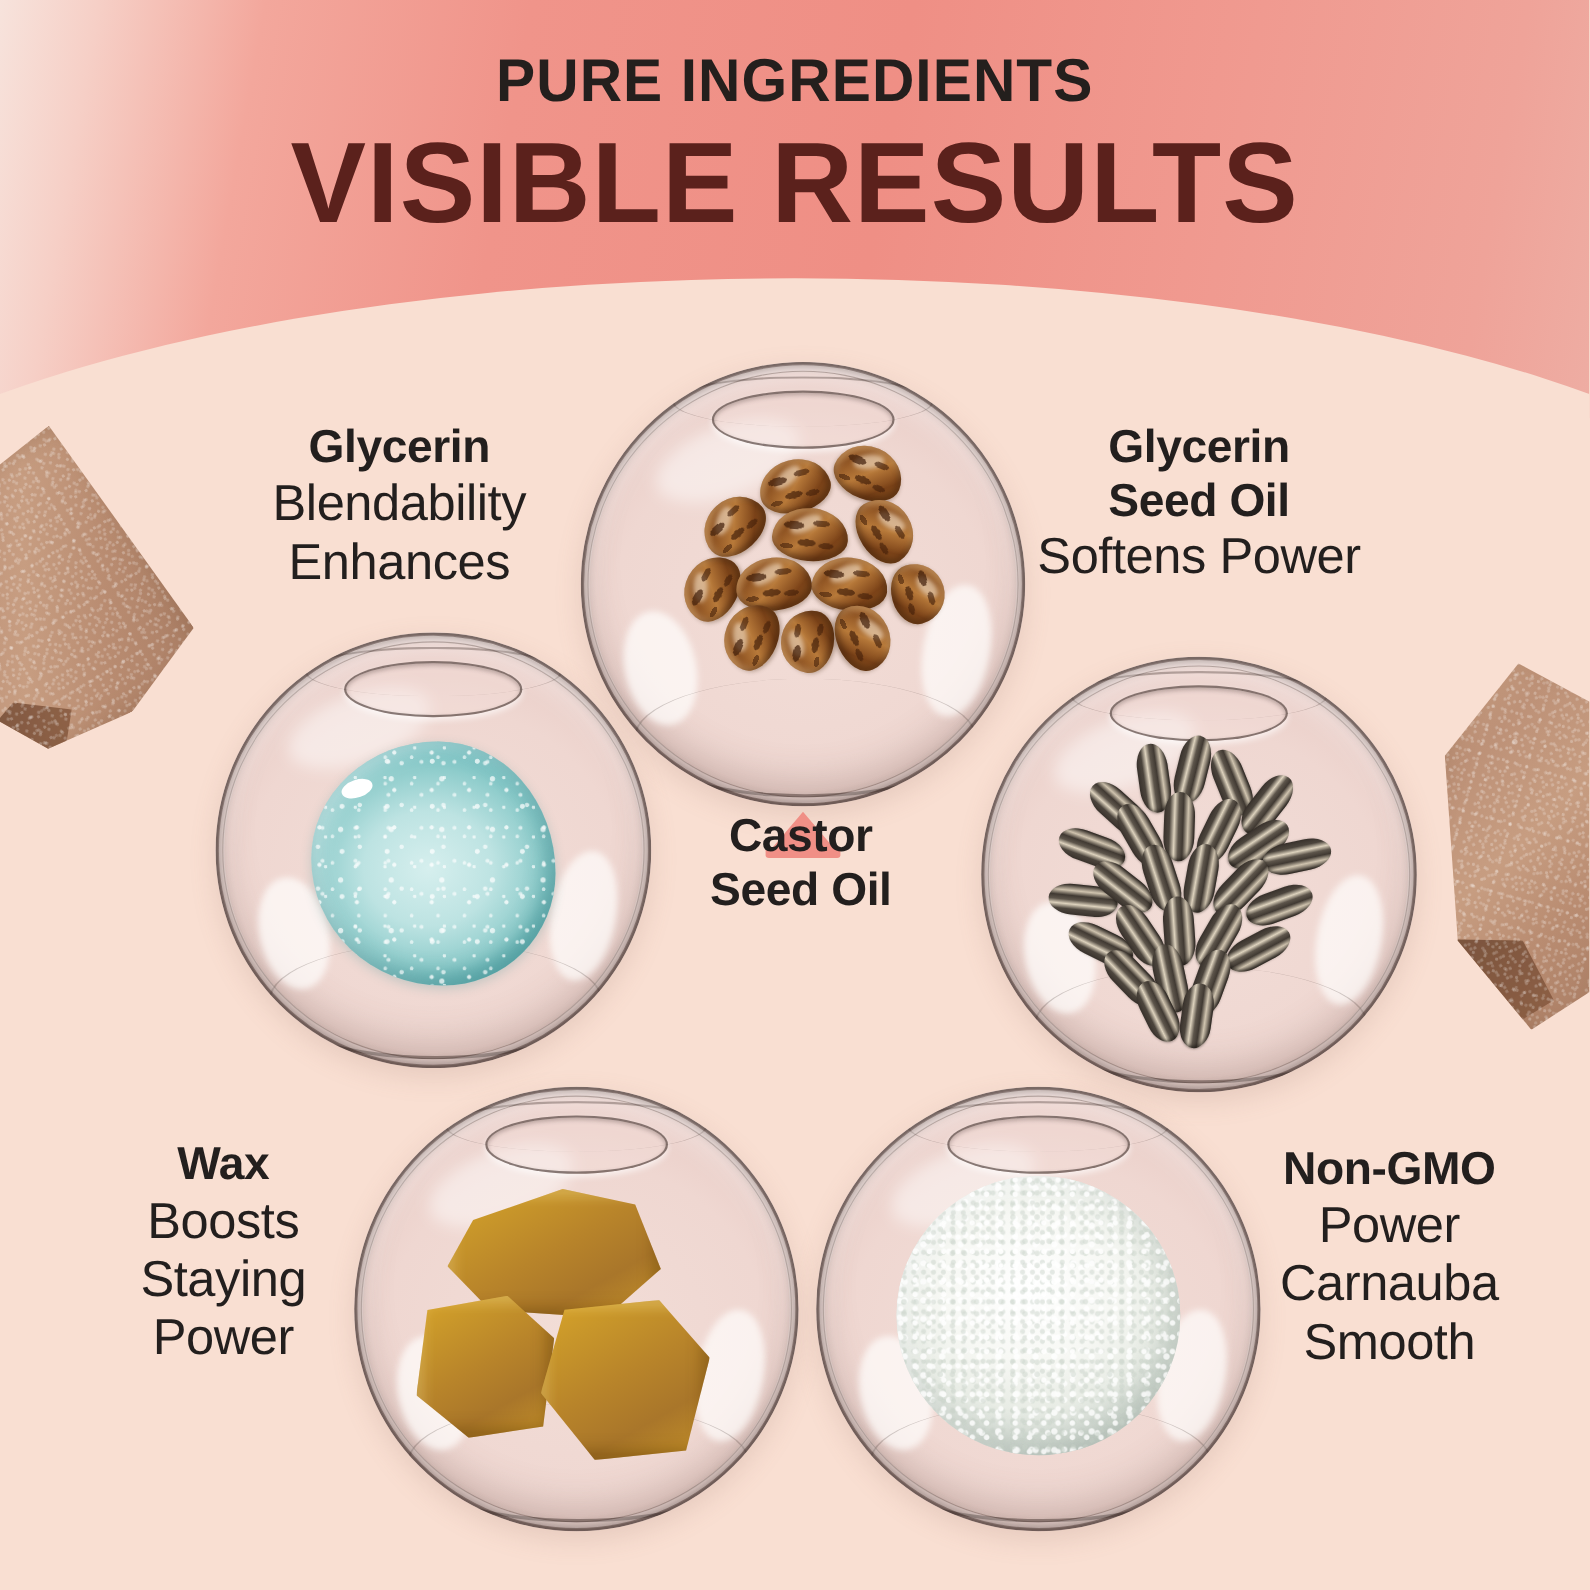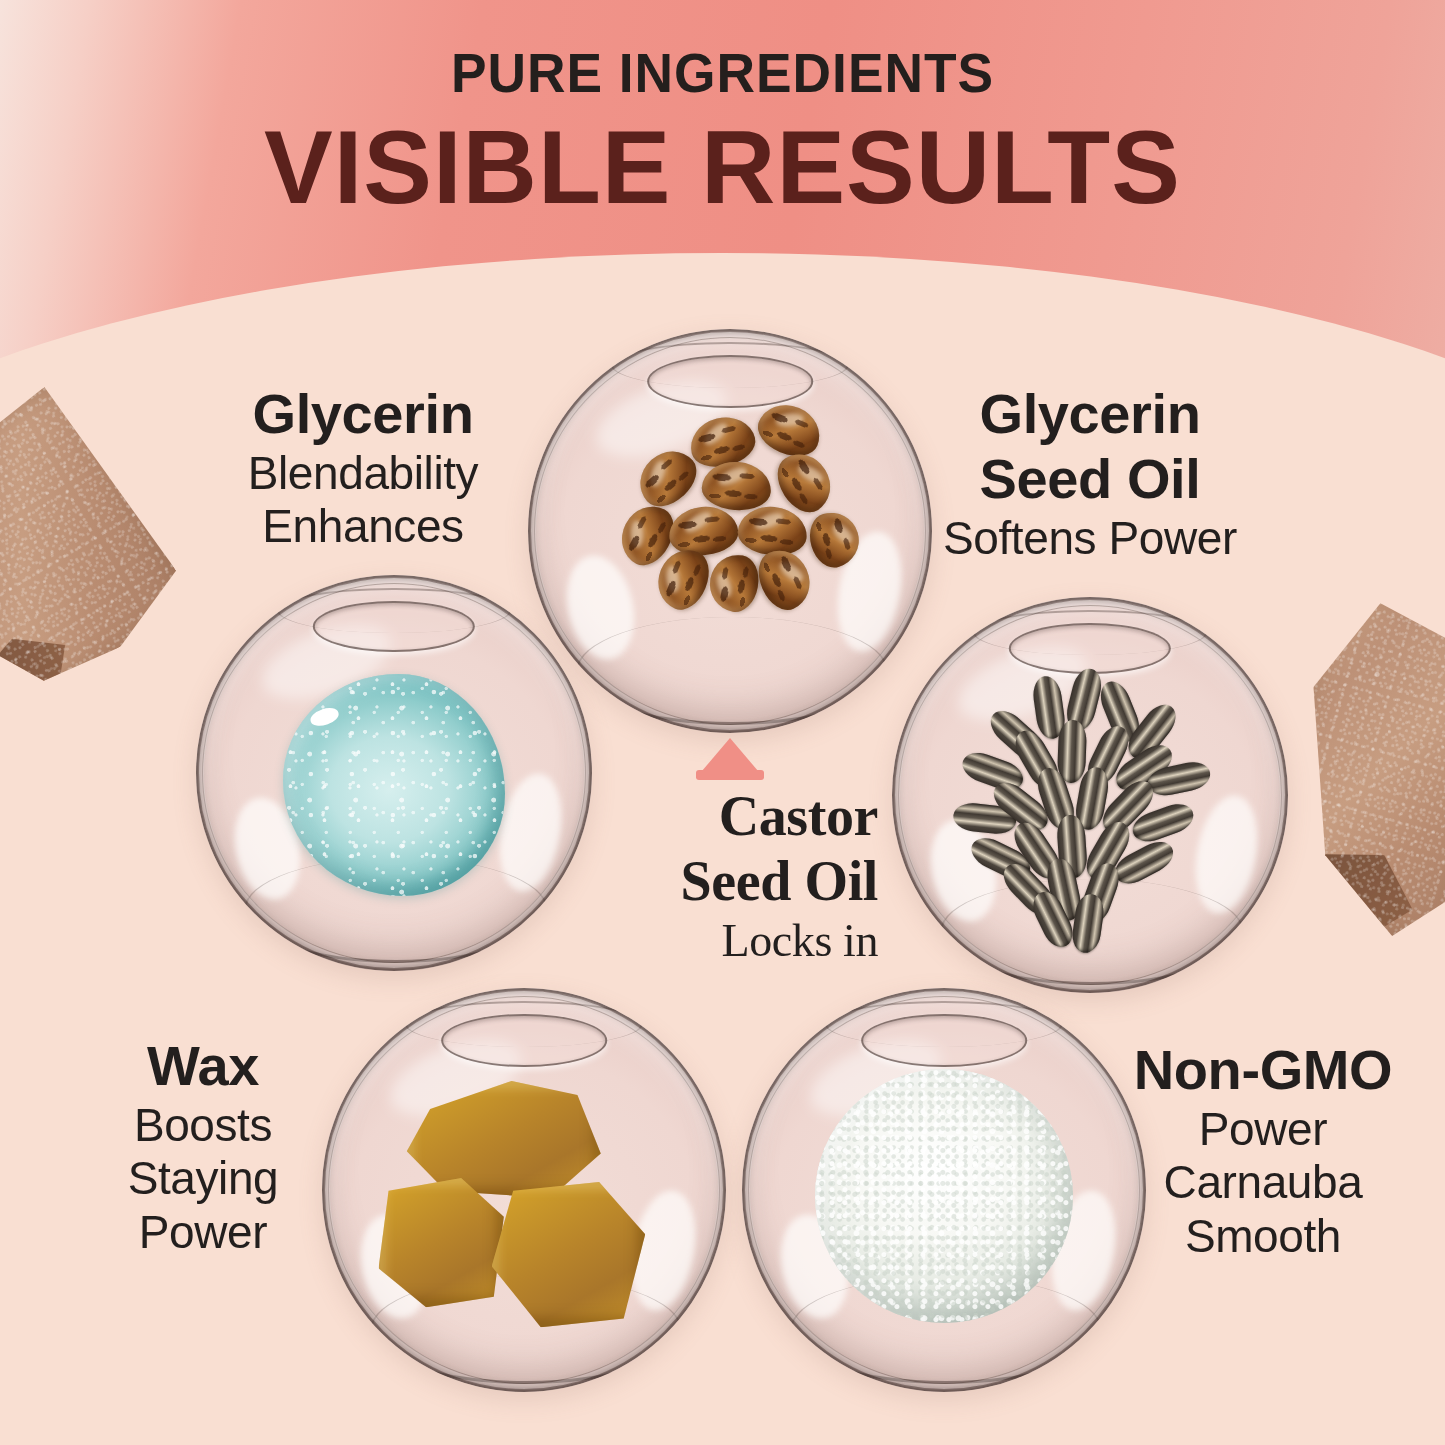--- a/index.html
+++ b/index.html
@@ -311,32 +311,32 @@
 
   
   .label{
     position:absolute;z-index:8;
     color:#231f1e;
     line-height:1.16;
   }
   .label .title{
     display:block;
     font-weight:bold;
-    font-size:56px;
+    font-size:42px;
     letter-spacing:-0.4px;
   }
   .label .desc{
     display:block;
     font-weight:normal;
     font-size:46px;
     letter-spacing:-0.4px;
   }
   #label-glycerin  {left:168px;top:382px;width:390px;text-align:center;}
   #label-sunflower {left:900px;top:382px;width:380px;text-align:center;}
-  #label-castor    {left:578px;top:784px;width:300px;text-align:right;font-family:Liberation Serif, serif;}
+  #label-castor    {left:578px;top:736px;width:300px;text-align:center;}
   #label-wax       {left:48px;top:1034px;width:310px;text-align:center;}
   #label-nongmo    {left:1108px;top:1038px;width:310px;text-align:center;}
 
   
   #castor-pointer{
     position:absolute;left:696px;top:738px;
     width:0;height:0;z-index:8;
     border-left:34px solid transparent;
     border-right:34px solid transparent;
     border-bottom:40px solid #f08f86;
@@ -493,21 +493,20 @@
 
   <div class="label" id="label-sunflower">
     <span class="title">Glycerin</span>
     <span class="title">Seed Oil</span>
     <span class="desc">Softens Power</span>
   </div>
 
   <div class="label" id="label-castor">
     <span class="title">Castor</span>
     <span class="title">Seed Oil</span>
-    <span class="desc">Locks in</span>
   </div>
 
   <div class="label" id="label-wax">
     <span class="title">Wax</span>
     <span class="desc">Boosts</span>
     <span class="desc">Staying</span>
     <span class="desc">Power</span>
   </div>
 
   <div class="label" id="label-nongmo">

